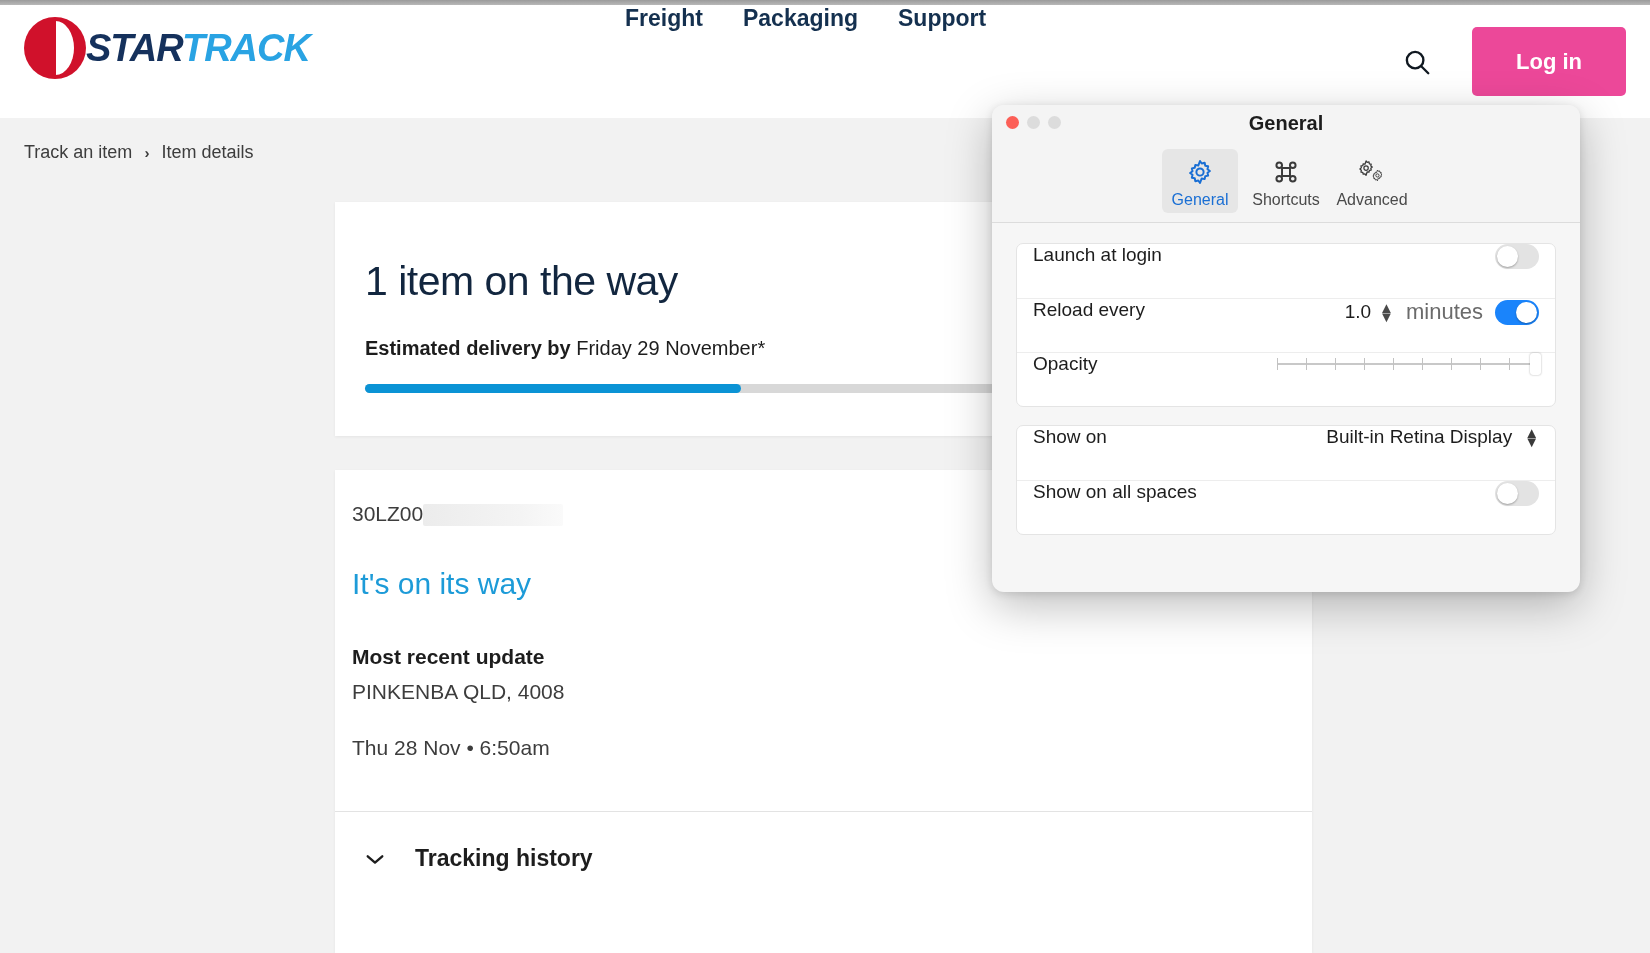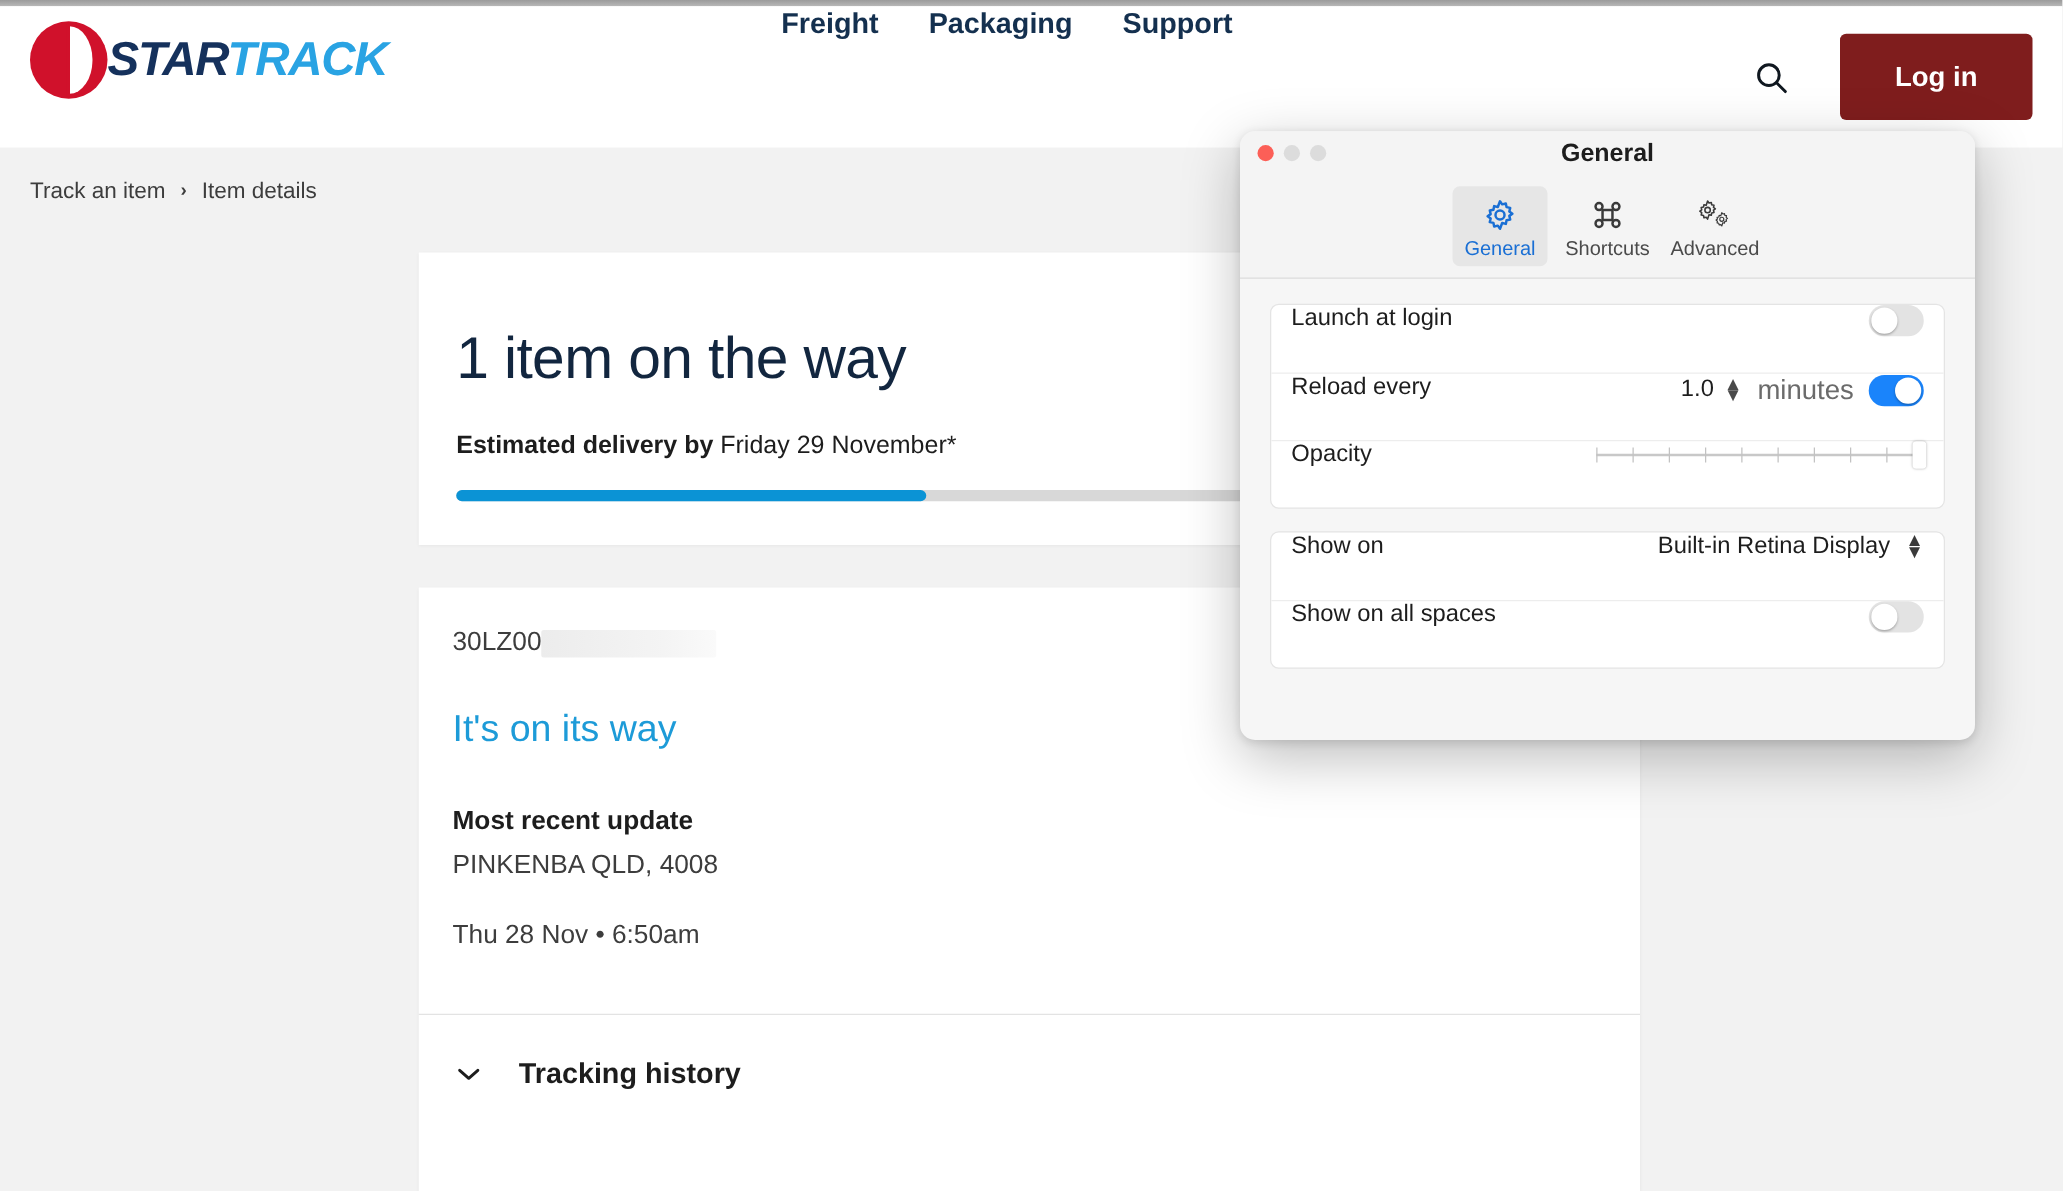--- a/index.html
+++ b/index.html
@@ -62,21 +62,21 @@
 
   .header-right{
     position:absolute; right:24px; top:0; height:113px;
     display:flex; align-items:center; gap:38px;
   }
   .search-btn{
     width:34px; height:34px; display:flex; align-items:center; justify-content:center;
     cursor:pointer; background:none; border:none;
   }
   .login-btn{
-    background:#7f1d1d; color:#ffffff;
+    background:#ec4899; color:#ffffff;
     font-size:22px; font-weight:bold;
     border:none; border-radius:5px;
     padding:0 44px; height:69px;
     cursor:pointer;
     font-family:"Liberation Sans", sans-serif;
   }
 
   
   .breadcrumb{
     position:absolute; top:142px; left:24px;
@@ -90,40 +90,40 @@
   .card{
     position:absolute; left:335px; width:977px;
     background:#ffffff;
     box-shadow:0 1px 3px rgba(0,0,0,0.06);
   }
   #card-summary{ top:202px; height:234px; }
   #card-details{ top:470px; height:483px; }
 
   .summary-inner{ padding:56px 0 0 30px; }
   .summary-title{
-    font-size:47px; color:#12263f; font-weight:400;
+    font-size:41px; color:#12263f; font-weight:400;
     letter-spacing:-0.5px;
   }
   .summary-eta{
     margin-top:32px; font-size:20px; color:#1d1d1d;
   }
   .summary-eta b{ font-weight:bold; }
   .progress-track{
     margin-top:24px;
     width:917px; height:9px; border-radius:5px;
     background:#d8d8d8;
     position:relative;
   }
   .progress-fill{
     position:absolute; left:0; top:0; height:9px;
     border-radius:5px; background:#0b93d5;
     width:41%;
   }
 
-  .details-inner{ padding:32px 0 0 27px; }
+  .details-inner{ padding:32px 0 0 17px; }
   .tracking-id{
     display:inline-block;
     font-size:21px; color:#3d3d3d;
     position:relative;
   }
   .tracking-id .redaction{
     position:absolute; left:100%; top:2px;
     width:140px; height:22px;
     background:linear-gradient(90deg,#ececec,#f4f4f4 70%,#fafafa);
     border-radius:2px;

